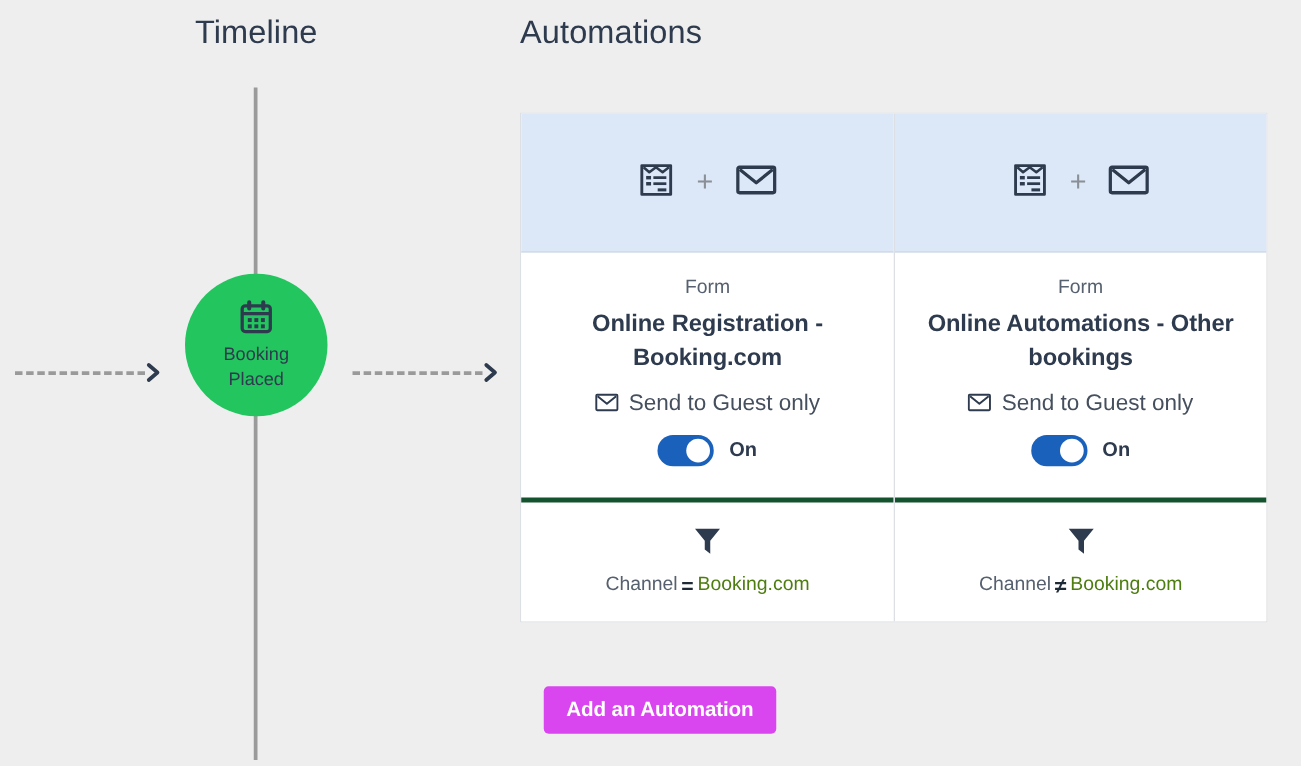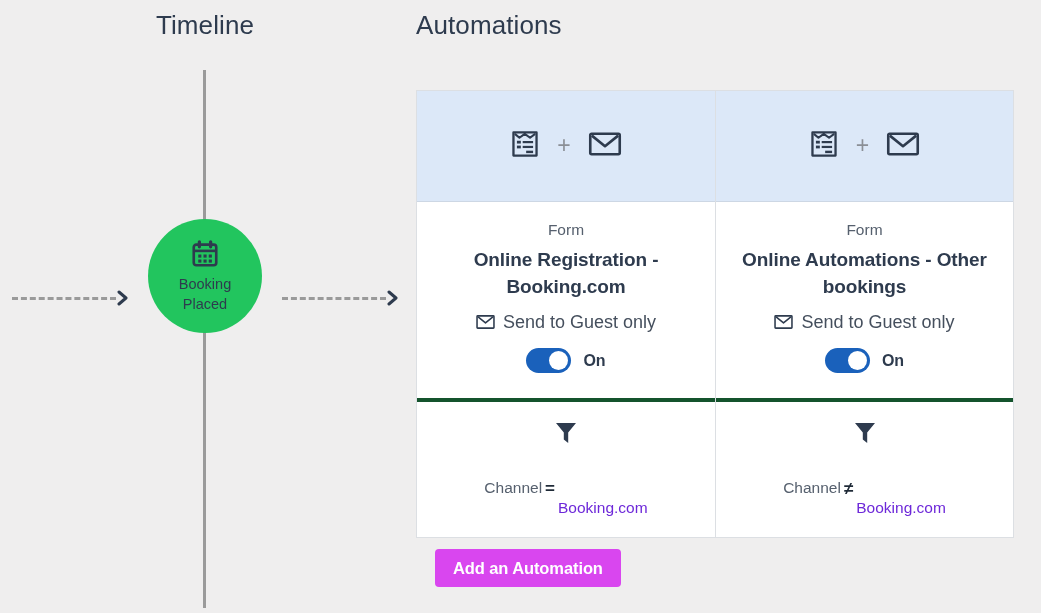--- a/index.html
+++ b/index.html
@@ -219,21 +219,21 @@
     color: #56606e;
     white-space: nowrap;
   }
   .filter-expr .filter-op {
     color: #1f2a37;
     font-size: 17px;
     font-weight: 700;
     line-height: 1;
     padding: 0 1px;
   }
-  .filter-expr .filter-value { color: #6d28d9; margin-top: 40px; }
+  .filter-expr .filter-value { color: #4d7c0f; }
 
   
   #add-automation-button {
     position: absolute;
     left: 435px;
     top: 549px;
     height: 38px;
     padding: 0 18px;
     background: #d946ef;
     color: #ffffff;

